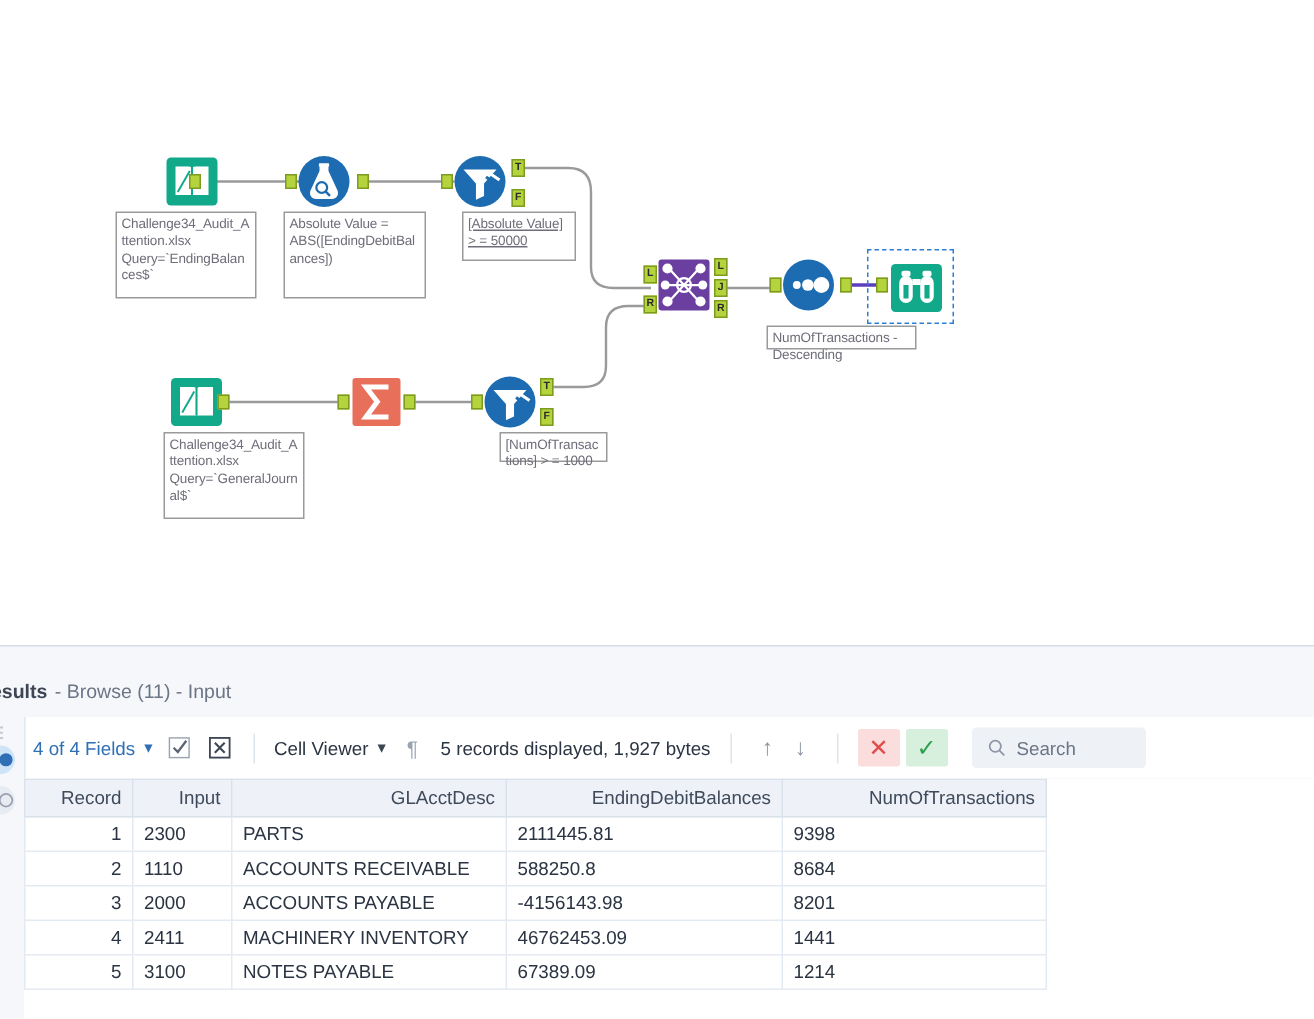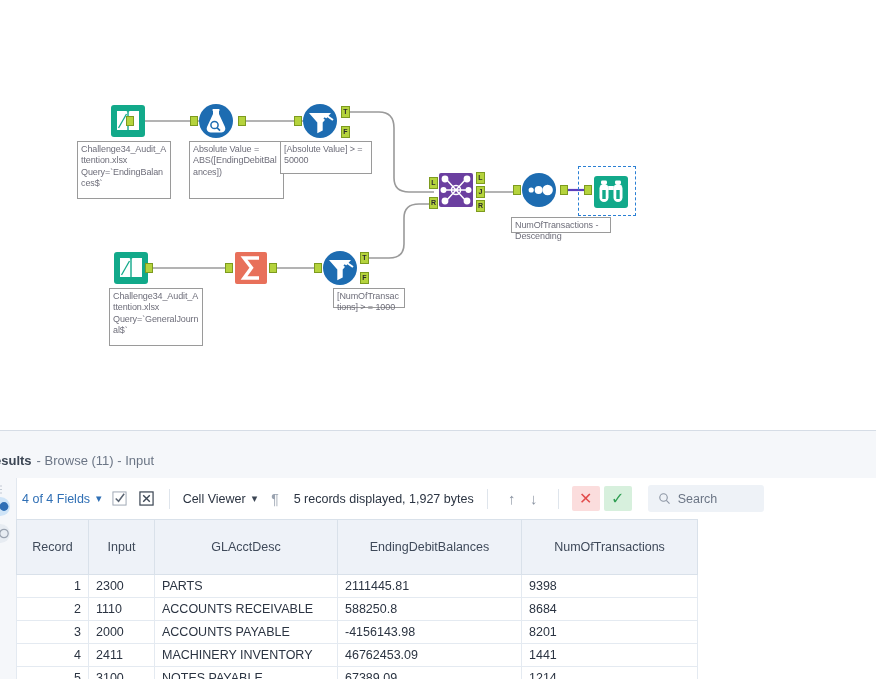--- a/index.html
+++ b/index.html
@@ -99,22 +99,22 @@
   .lsicon.sel{background:#cfe4f7;}
   .lsicon.pl{background:#e7ecf2;}
 
   
   #tablewrap{
     position:absolute;left:16px;top:88px;width:860px;height:161px;overflow:hidden;
     background:#ffffff;
   }
   table{border-collapse:collapse;table-layout:fixed;font-size:12.5px;color:#2b3442;}
   th{
-    background:#eef2f8;color:#3f4a5a;font-weight:normal;text-align:center;
-    padding:20px 7px;border:1px solid #d9e1ea;height:22px;box-sizing:border-box;
+    background:#eef2f8;color:#3f4a5a;font-weight:normal;text-align:right;
+    padding:5px 7px;border:1px solid #d9e1ea;height:22px;box-sizing:border-box;
     font-size:12.5px;
   }
   td{
     background:#ffffff;padding:4px 7px;border:1px solid #e4eaf1;height:21px;
     box-sizing:border-box;white-space:nowrap;overflow:hidden;
   }
   td.num{text-align:right;}
   .c0{width:72px;}.c1{width:66px;}.c2{width:183px;}.c3{width:184px;}.c4{width:176px;}
 </style>
 </head>
@@ -170,21 +170,21 @@
     <svg viewBox="0 0 40 40">
       <circle cx="20" cy="20" r="17" fill="#1d6cb1"></circle>
       <path d="M9 12 h22 l-8.3 9.4 v8.2 l-5.4 2.6 v-10.8 z" fill="#ffffff"></path>
       <path d="M24 17 L33 23" stroke="#1d6cb1" stroke-width="2"></path>
       <path d="M25 13.5 L33 19" stroke="#ffffff" stroke-width="2"></path>
     </svg>
   </div>
   <div class="anchor sq" style="left:294px;top:116px;"></div>
   <div class="anchor lbl" style="left:341px;top:106px;">T</div>
   <div class="anchor lbl" style="left:341px;top:126px;">F</div>
-  <div class="note" style="left:280px;top:141px;width:92px;height:33px;">[Absolute Value] &gt; = 50000</div>
+  <div class="note" style="left:308px;top:141px;width:76px;height:33px;text-decoration:underline;">[Absolute Value] &gt; = 50000</div>
 
   <div class="tool" style="left:436px;top:170px;">
     <svg viewBox="0 0 40 40">
       <rect x="3" y="3" width="34" height="34" rx="2" fill="#6b3fa0"></rect>
       <circle cx="20" cy="20" r="4.6" fill="none" stroke="#ffffff" stroke-width="1.5"></circle>
       <path d="M20 20 L10 9 M20 20 L30 9 M20 20 L10 31 M20 20 L30 31 M20 20 L8.5 20 M20 20 L31.5 20" stroke="#ffffff" stroke-width="1.5"></path>
       <circle cx="9" cy="9" r="3.4" fill="#ffffff"></circle>
       <circle cx="31" cy="9" r="3.4" fill="#ffffff"></circle>
       <circle cx="9" cy="31" r="3.4" fill="#ffffff"></circle>
       <circle cx="31" cy="31" r="3.4" fill="#ffffff"></circle>

